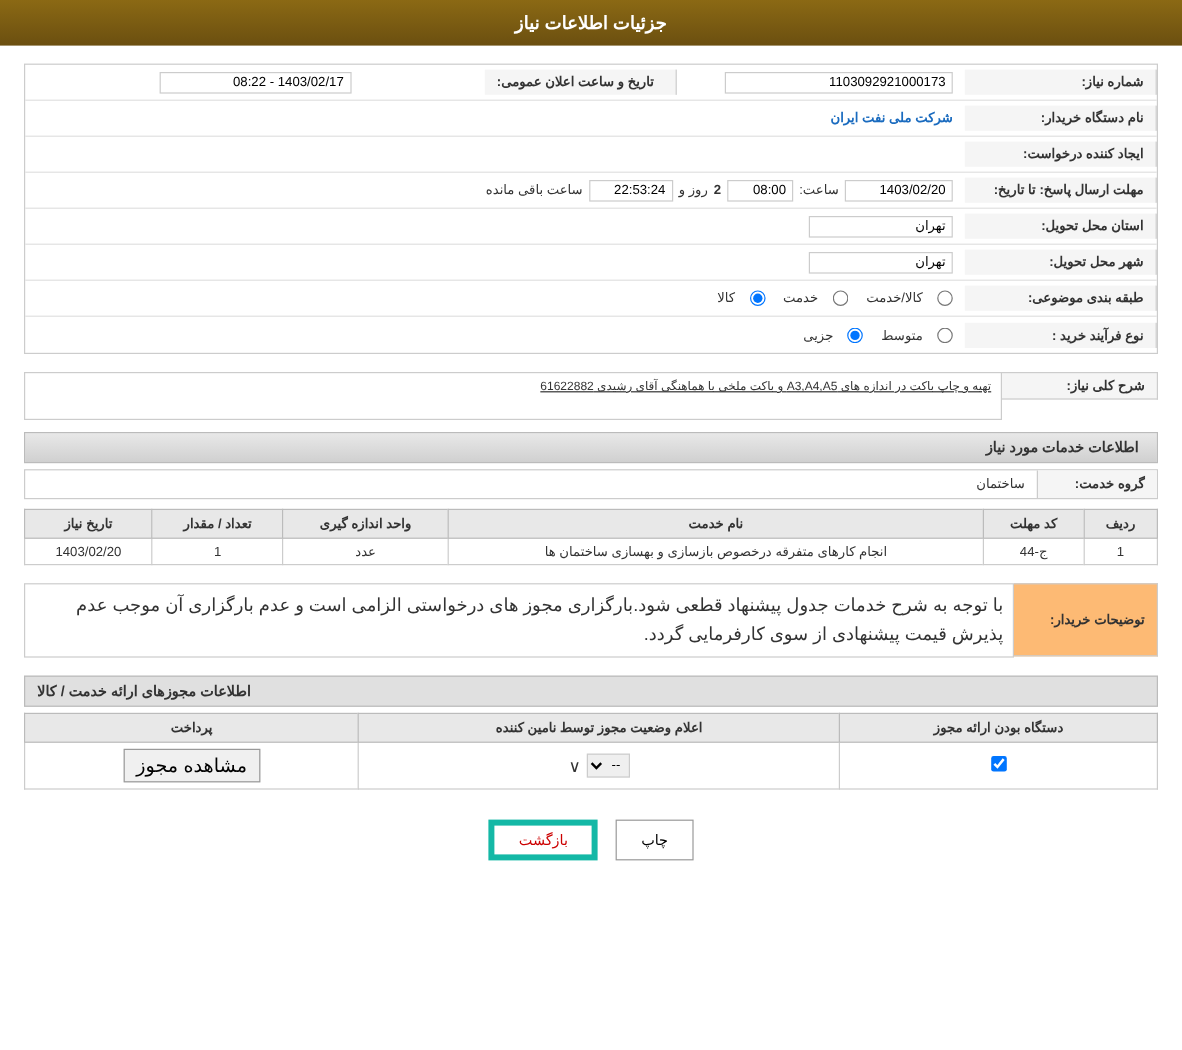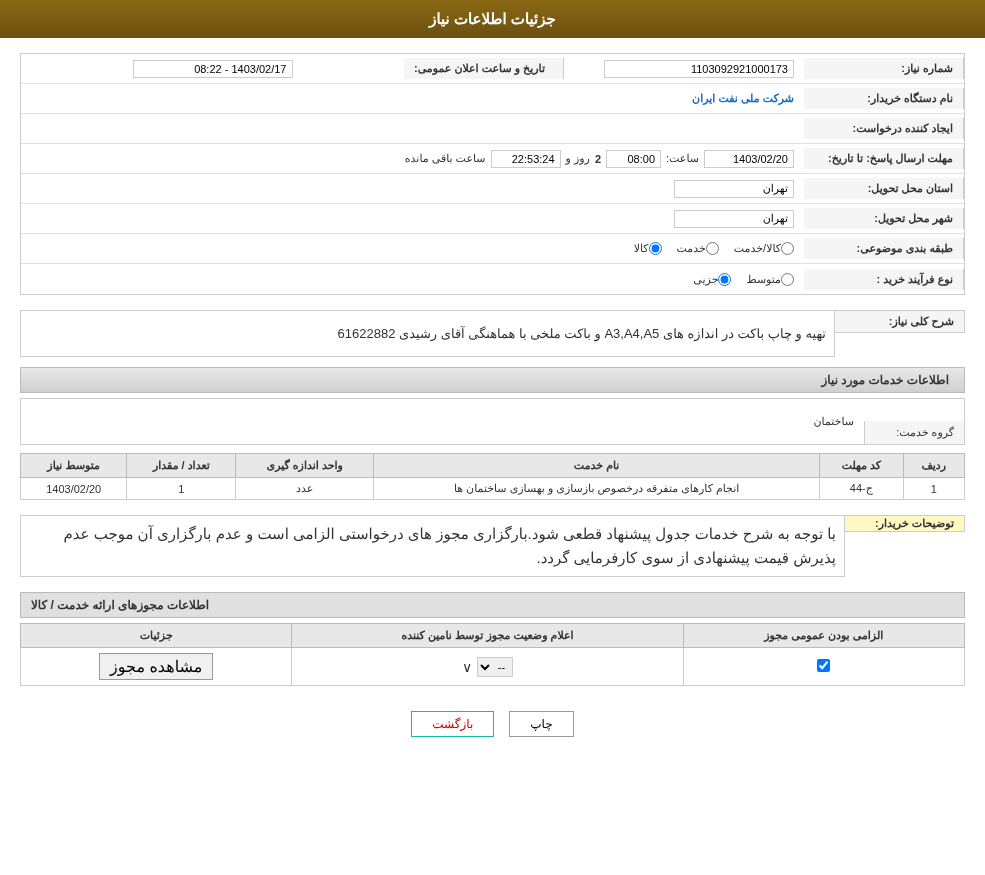--- a/index.html
+++ b/index.html
@@ -142,33 +142,33 @@
       cursor: pointer;
       border: 1px solid #999;
       background: #f0f0f0;
     }
     .btn-print {
       background: #fff;
       border: 1px solid #999;
     }
     .btn-back {
       background: #fff;
-      border: 1px solid #14b8a6;
+      border: 5px solid #14b8a6;
       color: #c00;
       text-align: right;
     }
     .radio-group {
       display: flex;
       gap: 15px;
       align-items: center;
     }
     .radio-item {
       display: flex;
       align-items: center;
-      gap: 0;
+      gap: 12px;
     }
     .select-small {
       font-size: 11px;
       font-family: Tahoma, Arial, sans-serif;
       direction: rtl;
       border: 1px solid #ccc;
       padding: 2px 3px;
     }
   </style>
 </head>
@@ -271,69 +271,69 @@
               </div>
             </div>
           </div>
         </div>
       </div>
 
     </div>
 
     <div style="display:flex; margin-bottom:10px; align-items:flex-start;">
       <div style="background:#f5f5f5; border:1px solid #ccc; padding:4px 10px; font-weight:bold; font-size:11px; min-width:130px; text-align:right; border-left:none;">شرح کلی نیاز:</div>
-      <div style="flex:1; border:1px solid #ccc; padding:15px 8px; font-size:13px; min-height:40px;">تهیه و چاپ باکت در اندازه های A3,A4,A5 و باکت ملخی  با هماهنگی آقای رشیدی 61622882</div>
+      <div style="flex:1; border:1px solid #ccc; padding:5px 8px; font-size:10px; min-height:40px;text-decoration:underline;">تهیه و چاپ باکت در اندازه های A3,A4,A5 و باکت ملخی  با هماهنگی آقای رشیدی 61622882</div>
     </div>
 
     <div class="section-title">اطلاعات خدمات مورد نیاز</div>
 
     <div style="display:flex; align-items:center; margin-bottom:8px; border:1px solid #ccc;">
-      <div style="background:#f5f5f5; padding:5px 10px; font-weight:normal; font-size:11px; border-left:1px solid #ccc; min-width:100px;margin-top:22px;">گروه خدمت:</div>
+      <div style="background:#f5f5f5; padding:5px 10px; font-weight:bold; font-size:11px; border-left:1px solid #ccc; min-width:100px;">گروه خدمت:</div>
       <div style="padding:5px 10px; font-size:11px;">ساختمان</div>
     </div>
 
     <div class="table-section">
       <table class="data-table">
         <thead>
           <tr>
             <th>ردیف</th>
             <th>کد مهلت</th>
             <th>نام خدمت</th>
             <th>واحد اندازه گیری</th>
             <th>تعداد / مقدار</th>
-            <th>متوسط نیاز</th>
+            <th>تاریخ نیاز</th>
           </tr>
         </thead>
         <tbody>
           <tr>
             <td>1</td>
             <td>ج-44</td>
             <td>انجام کارهای متفرقه درخصوص بازسازی و بهسازی ساختمان ها</td>
             <td>عدد</td>
             <td>1</td>
             <td>1403/02/20</td>
           </tr>
         </tbody>
       </table>
     </div>
 
     <div style="display:flex; margin-bottom:15px; align-items:flex-start;">
-      <div style="background:#fef9c3; border:1px solid #ccc; padding:1px 10px; font-weight:bold; font-size:11px; min-width:120px; text-align:right; border-left:none;">توضیحات خریدار:</div>
+      <div style="background:#fdba74; border:1px solid #ccc; padding:23px 10px; font-weight:bold; font-size:11px; min-width:120px; text-align:right; border-left:none;">توضیحات خریدار:</div>
       <div style="flex:1; border:1px solid #ccc; padding:6px 8px; font-size:15px; min-height:60px; line-height:1.6;">با توجه به شرح خدمات جدول پیشنهاد قطعی شود.بارگزاری مجوز های درخواستی الزامی است و عدم بارگزاری آن موجب عدم پذیرش قیمت پیشنهادی  از سوی کارفرمایی گردد.</div>
     </div>
 
     <div class="section-header">اطلاعات مجوزهای ارائه خدمت / کالا</div>
 
     <div style="margin-bottom:10px;">
       <table class="license-table">
         <thead>
           <tr>
-            <th>الزامی بودن عمومی مجوز</th>
+            <th>دستگاه بودن ارائه مجوز</th>
             <th>اعلام وضعیت مجوز توسط نامین کننده</th>
-            <th>جزئیات</th>
+            <th>پرداخت</th>
           </tr>
         </thead>
         <tbody>
           <tr>
             <td>
               <input type="checkbox" checked="" style="">
             </td>
             <td>
               <div style="display:flex; align-items:center; justify-content:center; gap:5px;">
                 <select class="select-small">

